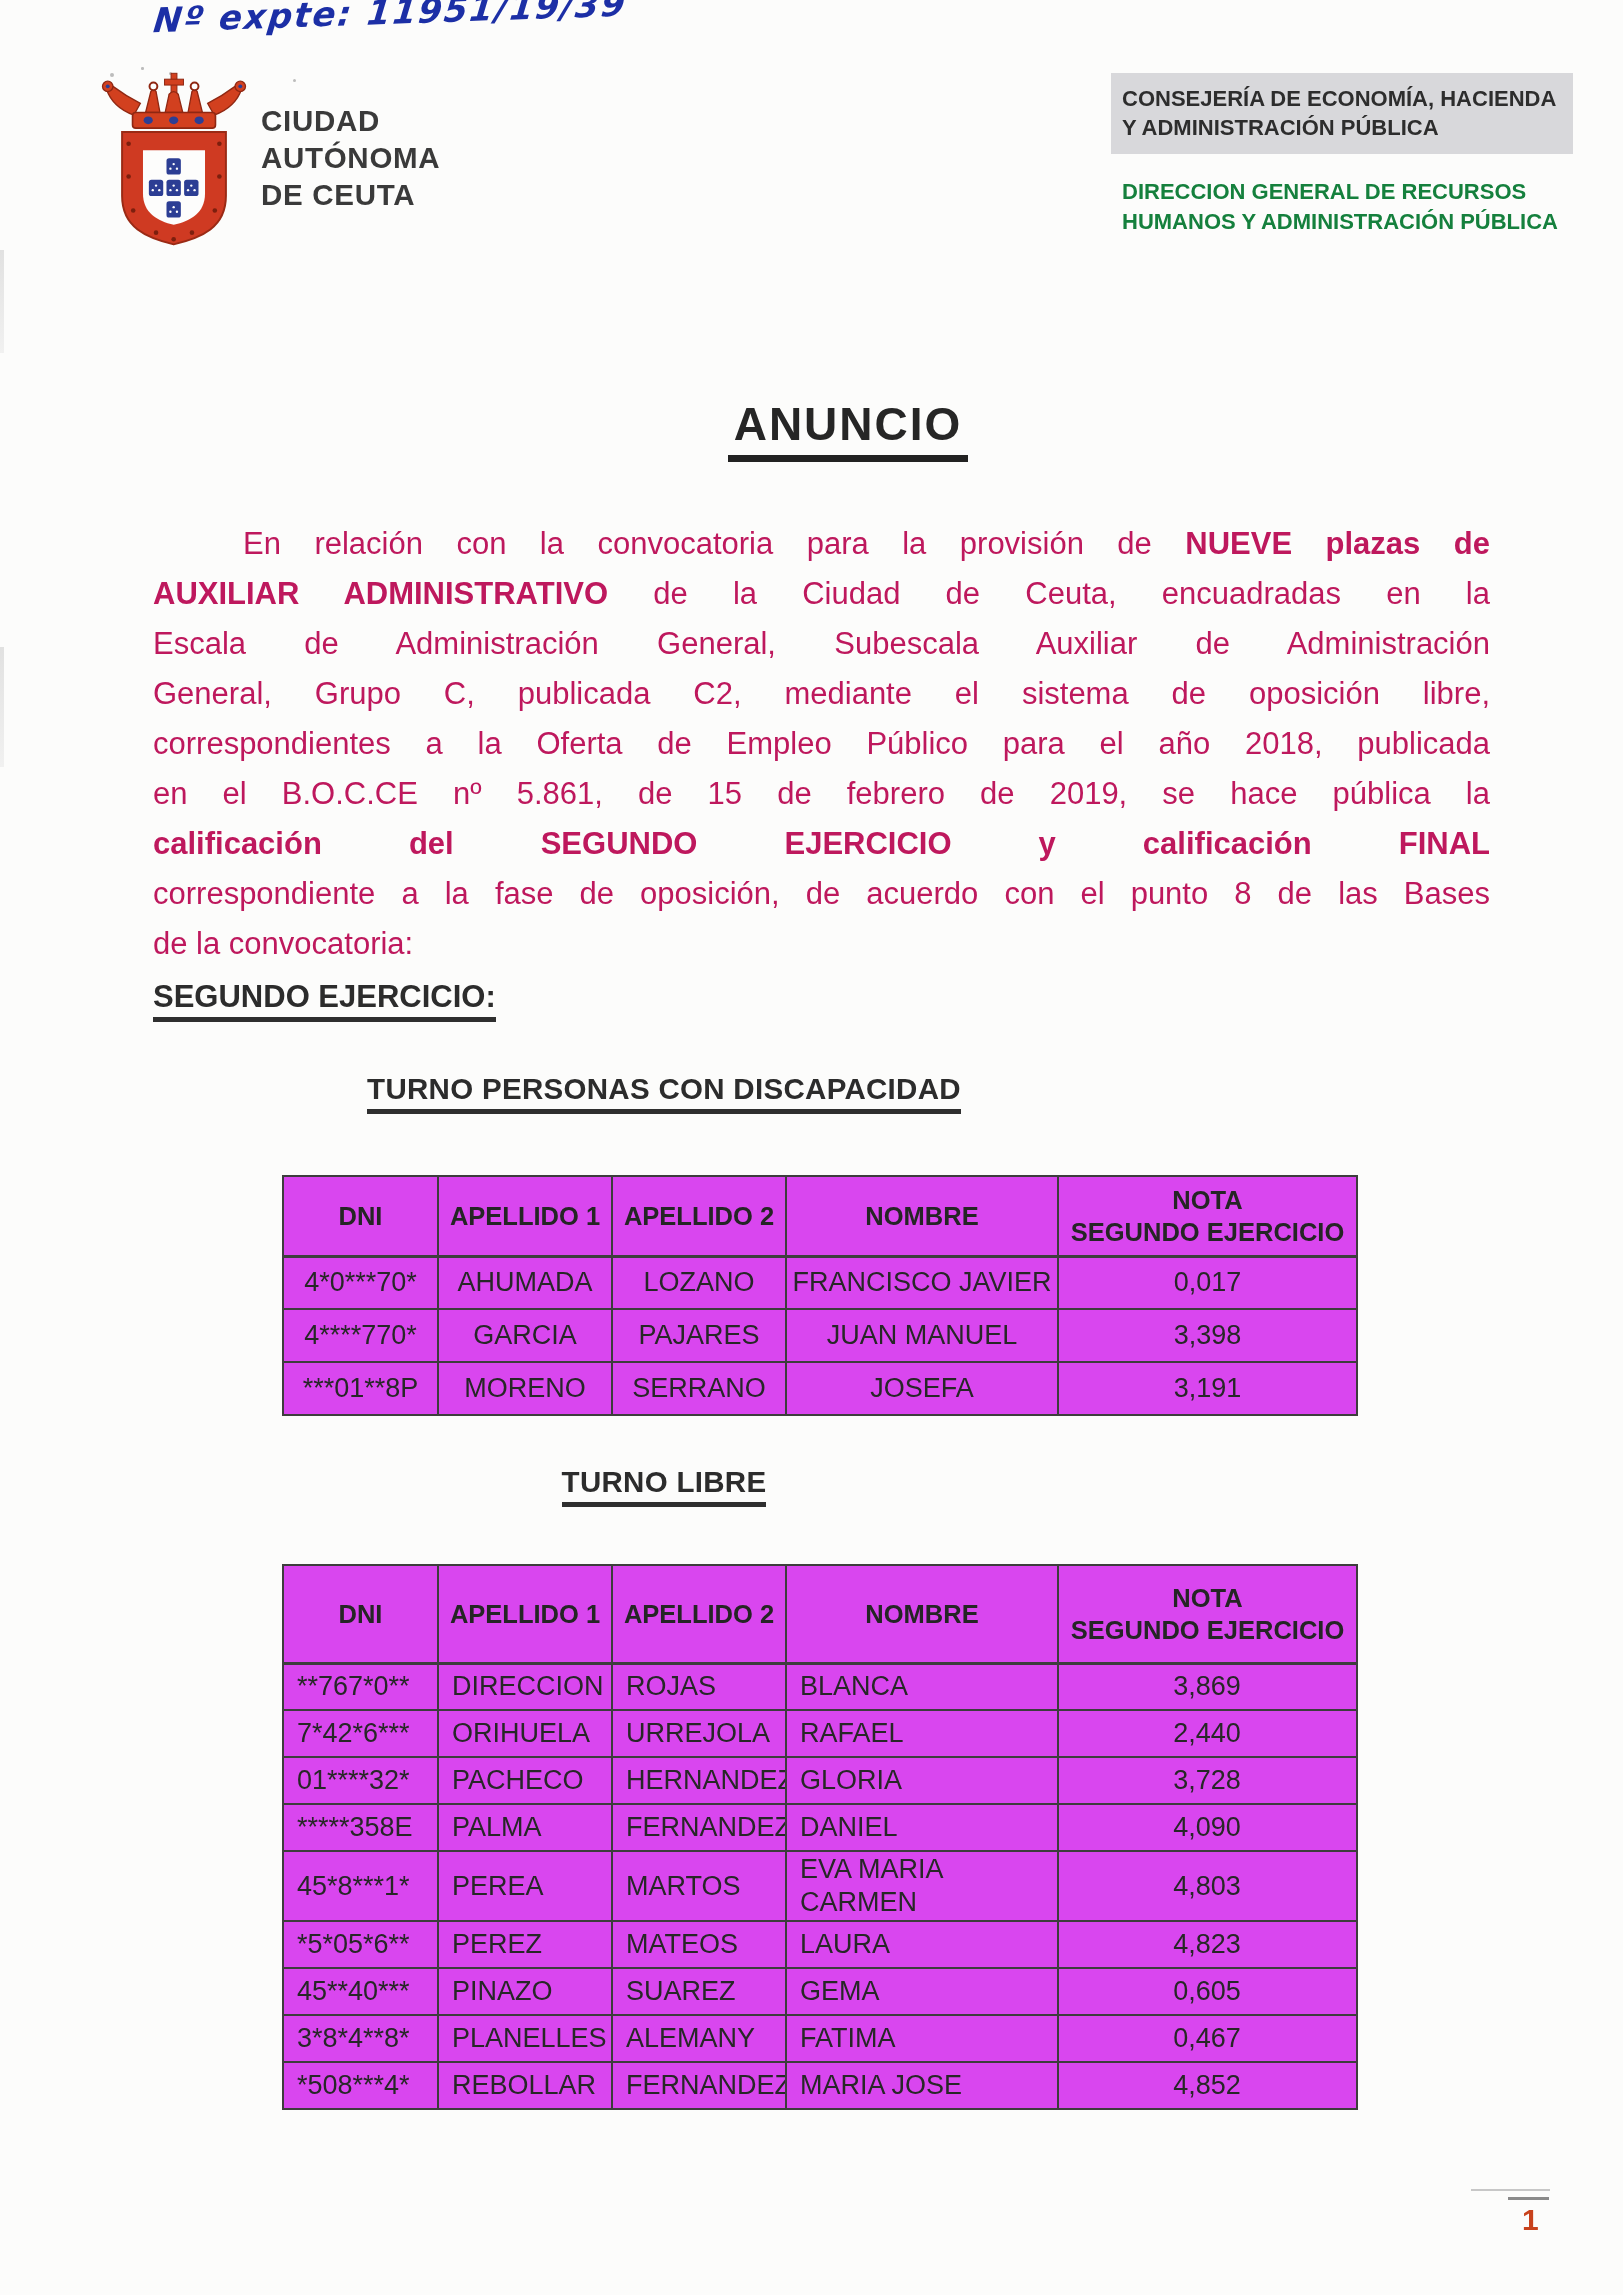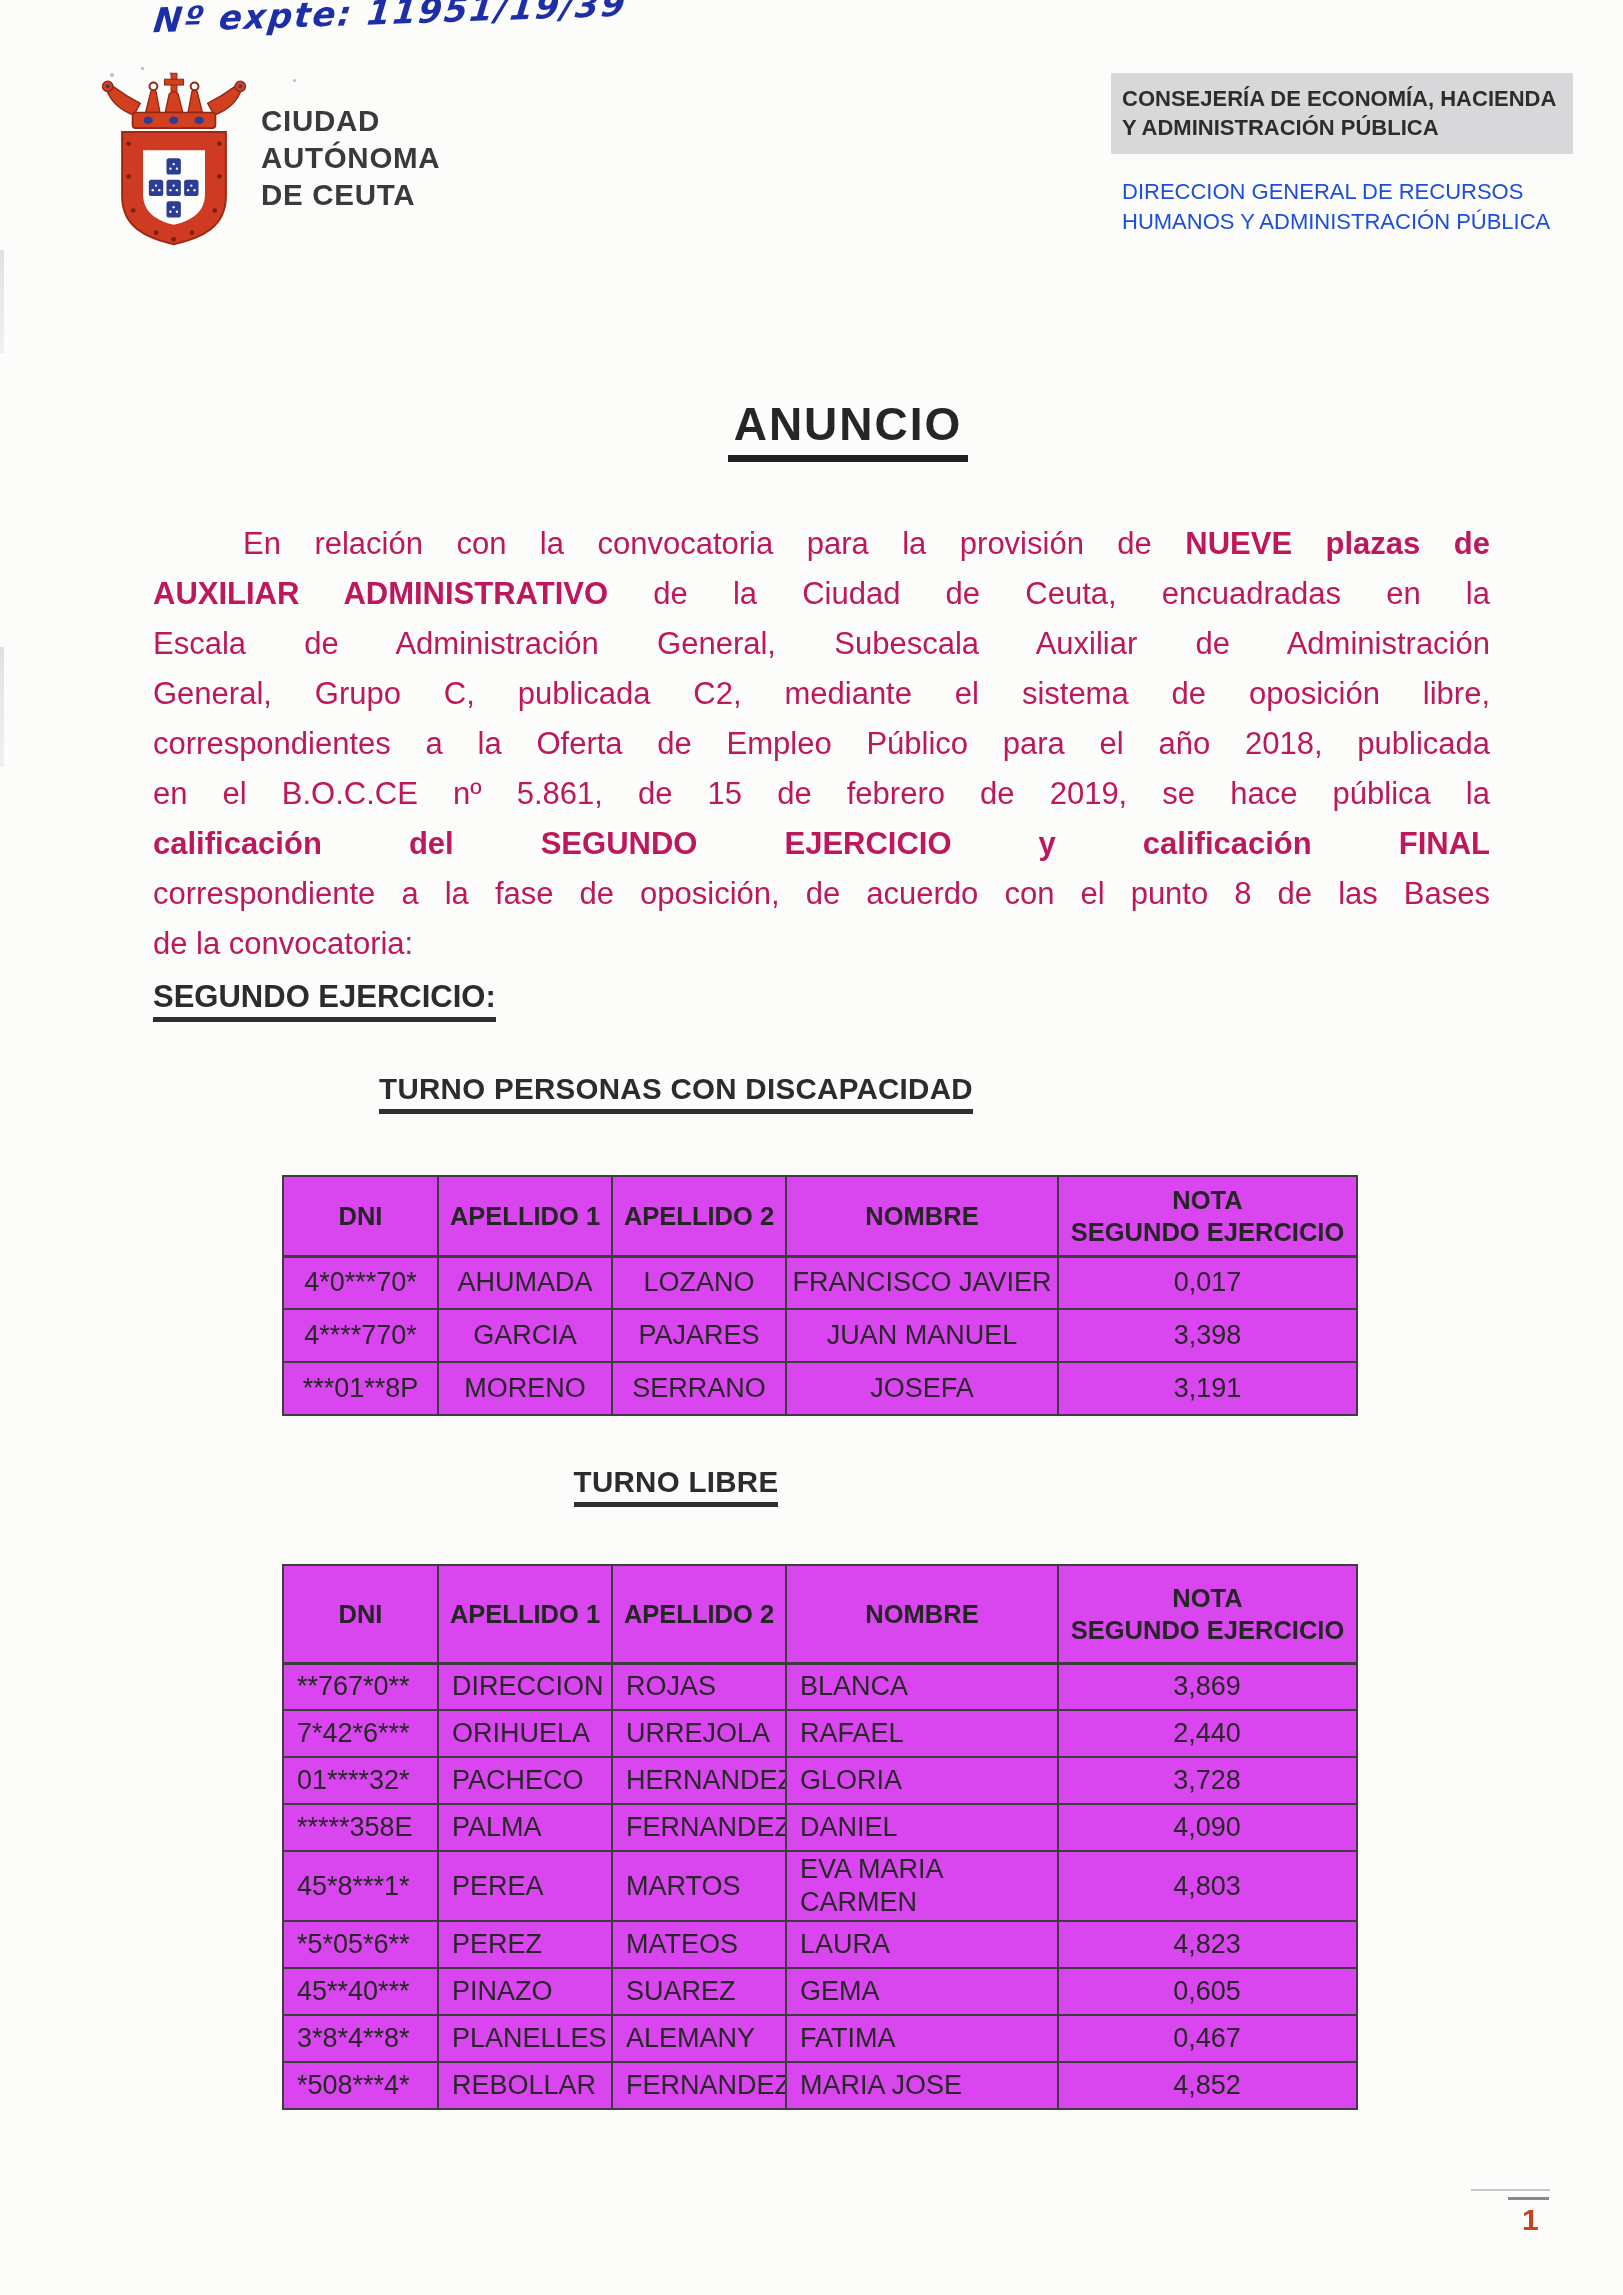--- a/index.html
+++ b/index.html
@@ -37,21 +37,21 @@
     letter-spacing: 0.7px; color: #3a3a3a;
   }
   .consejeria-box {
     position: absolute; left: 1111px; top: 73px; width: 440px;
     background: #d8d8db;
     padding: 10.5px 11px 11.8px 11px;
     font-weight: bold; font-size: 22px; line-height: 29.5px; color: #2d2d2d;
   }
   .direccion {
     position: absolute; left: 1122px; top: 177px;
-    font-size: 22px; line-height: 29.5px; color: #1d4ed8;
+    font-size: 22px; line-height: 29.5px; color: #15803d; font-weight: bold;
   }
 
   
   .title { position: absolute; left: 0; top: 397px; width: 1624px; text-align: center; margin: 0; }
   .title span {
     display: inline-block;
     transform: translateX(36px);
     font-size: 46px; font-weight: bold; letter-spacing: 2px; color: #262626;
     border-bottom: 7.2px solid #222;
     padding: 0 5.2px 3.9px 5.2px;
@@ -64,21 +64,21 @@
   }
   .body-line { text-align: justify; text-align-last: justify; }
   .body-line.indent { text-indent: 90px; }
   .body-line.last { text-align-last: auto; }
   .body-line b { font-weight: bold; }
 
   
   .section-heading { position: absolute; left: 153px; top: 979px; font-size: 31px; font-weight: bold; color: #2c2c2c; }
   .section-heading span { display: inline-block; border-bottom: 5.9px solid #2f2f2f; padding-bottom: 2px; }
 
-  .table-heading { position: absolute; left: 16px; width: 1320px; text-align: center; font-size: 29.5px; font-weight: bold; color: #2c2c2c; }
+  .table-heading { position: absolute; left: 4px; width: 1320px; text-align: center; font-size: 29.5px; font-weight: bold; color: #2c2c2c; }
   .table-heading.t1 { top: 1072px; }
   .table-heading.t2 { top: 1465px; }
   .table-heading span { display: inline-block; border-bottom: 5.2px solid #2f2f2f; padding-bottom: 3.3px; letter-spacing: 0.3px; }
 
   
   table.results-table {
     position: absolute; left: 282px;
     width: 1054px;
     border-collapse: collapse;
     table-layout: fixed;

